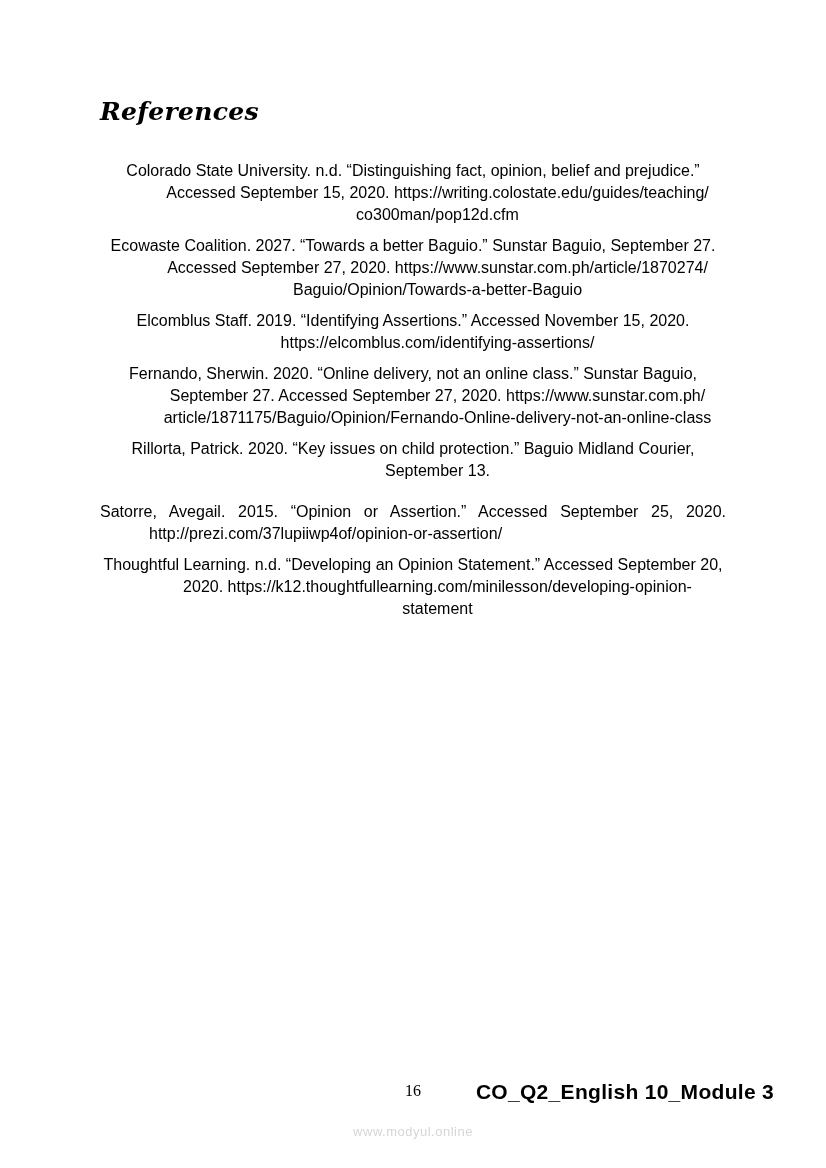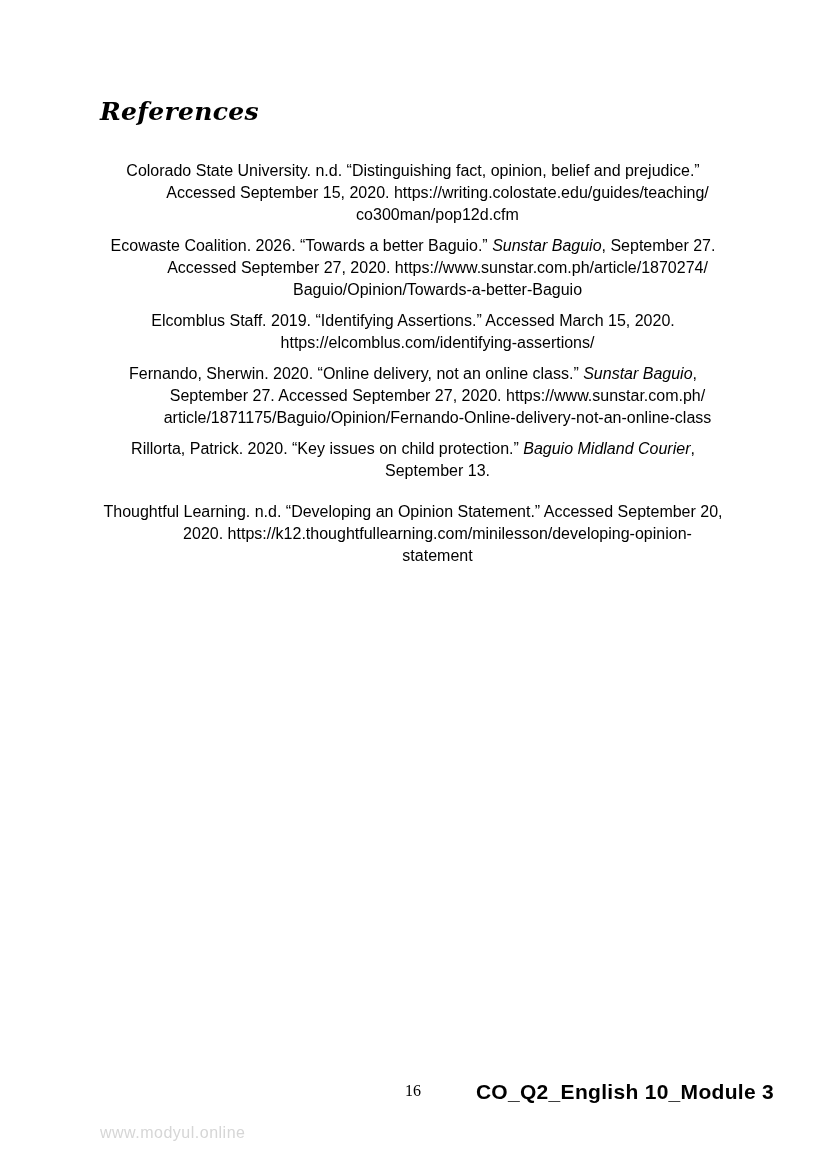--- a/index.html
+++ b/index.html
@@ -30,21 +30,21 @@
   .ref {
     font-size: 16px;
     line-height: 22px;
     margin: 0 0 9px 0;
     padding-left: 49px;
     text-indent: -49px;
     text-align: center;
   }
   .ref.justified { text-align: justify; }
   .ref.extra-gap { margin-bottom: 19px; }
-  .italic { font-style: italic; }
+  .italic { }
   .page-number {
     position: absolute;
     top: 1082px;
     left: 100px;
     width: 626px;
     text-align: center;
     font-family: "Liberation Serif", serif;
     font-size: 16px;
   }
   .module-label {
@@ -53,43 +53,45 @@
     right: 52px;
     font-weight: bold;
     font-size: 21px;
     letter-spacing: 0.3px;
   }
   .watermark {
     position: absolute;
     top: 1124px;
     left: 100px;
     width: 626px;
-    font-size: 16px;
+    text-align: center;
+    font-size: 13px;
     letter-spacing: 0.5px;
     color: #d6d6d6;
   }
 </style>
 </head>
 <body>
 
 <div class="page">
   <div class="content">
 
     <h1 class="title">References</h1>
 
     <p class="ref"><span>Colorado State University. n.d. “Distinguishing fact, opinion, belief and prejudice.” Accessed September 15, 2020. https:/​/​writing.colostate.edu/​guides/​teaching/​co300man/​pop12d.cfm</span></p>
 
-    <p class="ref"><span>Ecowaste Coalition. 2026. “Towards a better Baguio.” </span><span class="italic">Sunstar Baguio</span><span>, September 27. Accessed September 27, 2020. https:/​/​www.sunstar.com.ph/​article/​1870274/​Baguio/​Opinion/​Towards-a-better-Baguio</span></p>
+    <p class="ref"><span>Ecowaste Coalition. 2027. “Towards a better Baguio.” </span><span class="italic">Sunstar Baguio</span><span>, September 27. Accessed September 27, 2020. https:/​/​www.sunstar.com.ph/​article/​1870274/​Baguio/​Opinion/​Towards-a-better-Baguio</span></p>
 
-    <p class="ref"><span>Elcomblus Staff. 2019. “Identifying Assertions.” Accessed March 15, 2020. https://elcomblus.com/identifying-assertions/</span></p>
+    <p class="ref"><span>Elcomblus Staff. 2019. “Identifying Assertions.” Accessed November 15, 2020. https://elcomblus.com/identifying-assertions/</span></p>
 
     <p class="ref"><span>Fernando, Sherwin. 2020. “Online delivery, not an online class.” </span><span class="italic">Sunstar Baguio</span><span>, September 27. Accessed September 27, 2020. https:/​/​www.sunstar.com.ph/​article/​1871175/​Baguio/​Opinion/​Fernando-Online-delivery-not-an-online-class</span></p>
 
     <p class="ref extra-gap"><span>Rillorta, Patrick. 2020. “Key issues on child protection.” </span><span class="italic">Baguio Midland Courier</span><span>, September 13.</span></p>
 
+    <p class="ref justified"><span>Satorre, Avegail. 2015. “Opinion or Assertion.” Accessed September 25, 2020. http://prezi.com/37lupiiwp4of/opinion-or-assertion/</span></p>
 
     <p class="ref"><span>Thoughtful Learning. n.d. “Developing an Opinion Statement.” Accessed September 20, 2020. https:/​/​k12.thoughtfullearning.com/​minilesson/​developing-opinion-statement</span></p>
 
   </div>
 
   <div class="page-number">16</div>
   <div class="module-label">CO_Q2_English 10_Module 3</div>
   <div class="watermark">www.modyul.online</div>
 </div>
 

